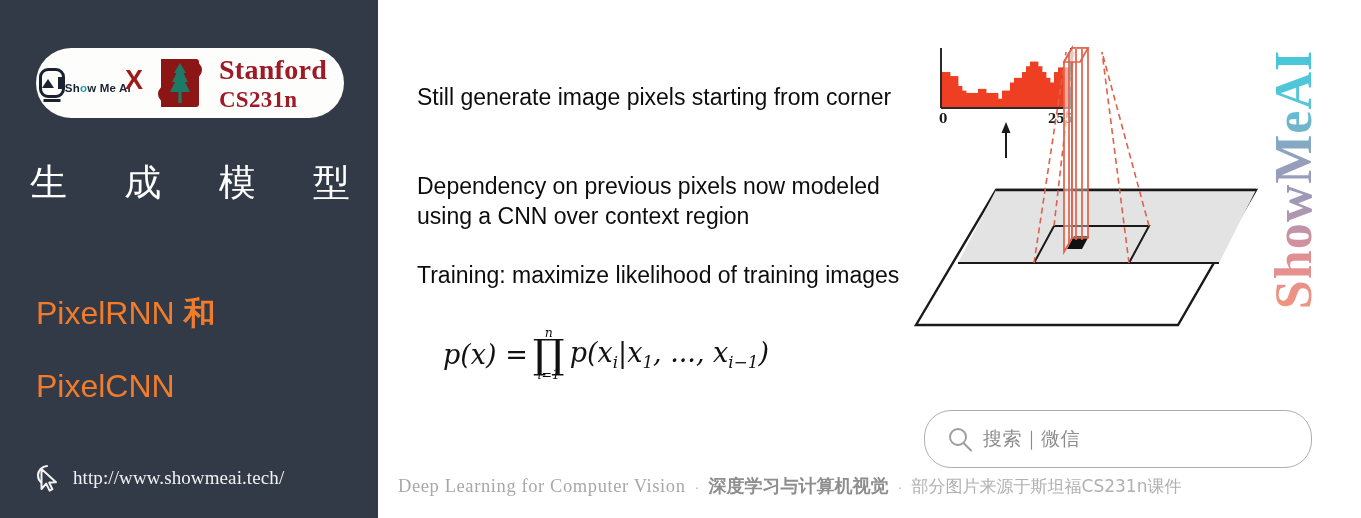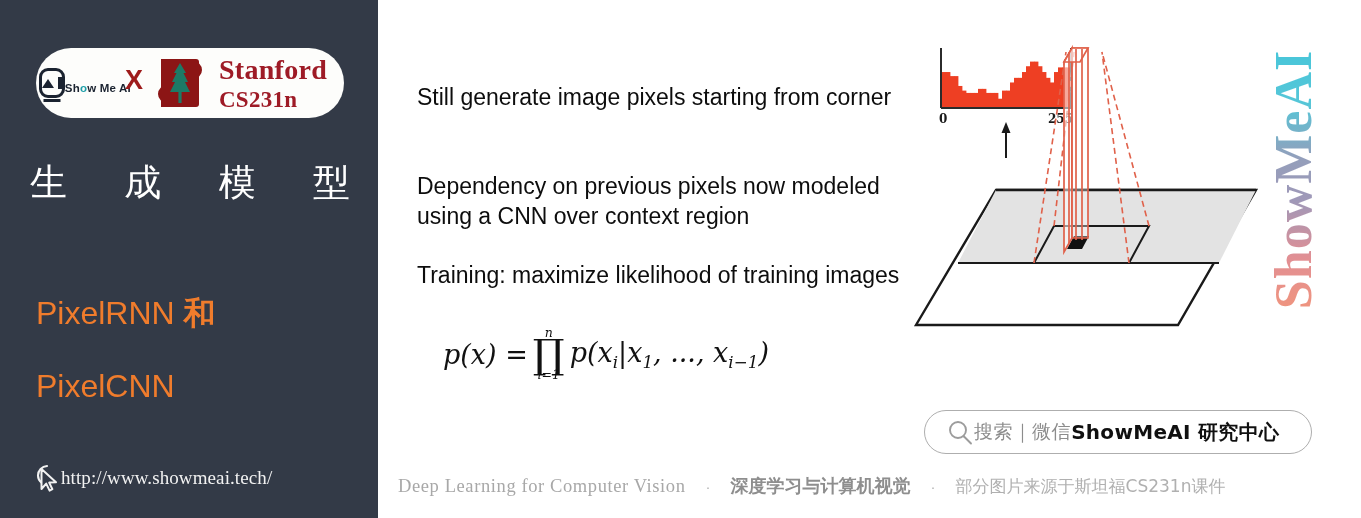--- a/index.html
+++ b/index.html
@@ -121,20 +121,21 @@
   .sb-heading.l1 { top: 292px; }
   .sb-heading.l2 { top: 345px; margin-top: 23px; }
   .sb-heading .cn { font-family: "DejaVu Sans", sans-serif; font-weight: bold; }
 
   
   .url-row {
     position: absolute;
     left: 33px; top: 462px;
     display: flex;
     align-items: center;
+    gap: 12px;
   }
   .url-text {
     color: #f2f2f2;
     font-size: 19px;
     font-family: "Liberation Serif", serif;
     letter-spacing: .1px;
   }
 
   
   #main {
@@ -183,46 +184,47 @@
   .formula sub { font-size: .62em; font-style: italic; }
 
   
   #diagram { position: absolute; left: 528px; top: 30px; width: 360px; height: 340px; }
   #diagram svg { display: block; }
 
   
   .search-bar {
     position: absolute;
     left: 546px; top: 410px;
-    width: 388px; height: 44px;
+    width: 388px; height: 58px;
     border: 1.6px solid #aeaeae;
     border-radius: 27px;
     background: #fff;
     display: flex;
     align-items: center;
     padding-left: 22px;
+    gap: 9px;
   }
   .search-ph {
     color: #8c8c8c; font-size: 19px;
     font-family: "DejaVu Sans", sans-serif;
     letter-spacing: .5px;
   }
   .search-strong {
     color: #101010; font-size: 20px; font-weight: bold;
     font-family: "DejaVu Sans", sans-serif;
     letter-spacing: .3px;
   }
 
   
   .footer {
     position: absolute;
     left: 20px; top: 474px;
     display: flex;
     align-items: baseline;
-    gap: 20px;
+    gap: 9px;
     white-space: nowrap;
   }
   .footer .en {
     color: #a8a8a8; font-size: 18.5px;
     font-family: "Liberation Serif", serif;
     letter-spacing: .6px;
   }
   .footer .dot { color: #b4b4b4; font-size: 15px; }
   .footer .cn-b {
     color: #8e8e8e; font-size: 18px; font-weight: bold;
@@ -405,21 +407,20 @@
 
       </svg>
     </div>
 
     <div class="search-bar">
       <svg width="27" height="27" viewBox="0 0 27 27" aria-hidden="true">
         <circle cx="11" cy="11" r="8" fill="none" stroke="#9c9c9c" stroke-width="1.9"></circle>
         <line x1="17" y1="17.5" x2="24" y2="24.5" stroke="#9c9c9c" stroke-width="1.9" stroke-linecap="round"></line>
       </svg>
       <span class="search-ph">搜索｜微信</span>
-      <span class="search-strong">ShowMeAI 研究中心</span>
     </div>
 
     <div class="footer">
       <span class="en">Deep Learning for Computer Vision</span>
       <span class="dot">·</span>
       <span class="cn-b">深度学习与计算机视觉</span>
       <span class="dot">·</span>
       <span class="cn-n">部分图片来源于斯坦福CS231n课件</span>
     </div>
 

